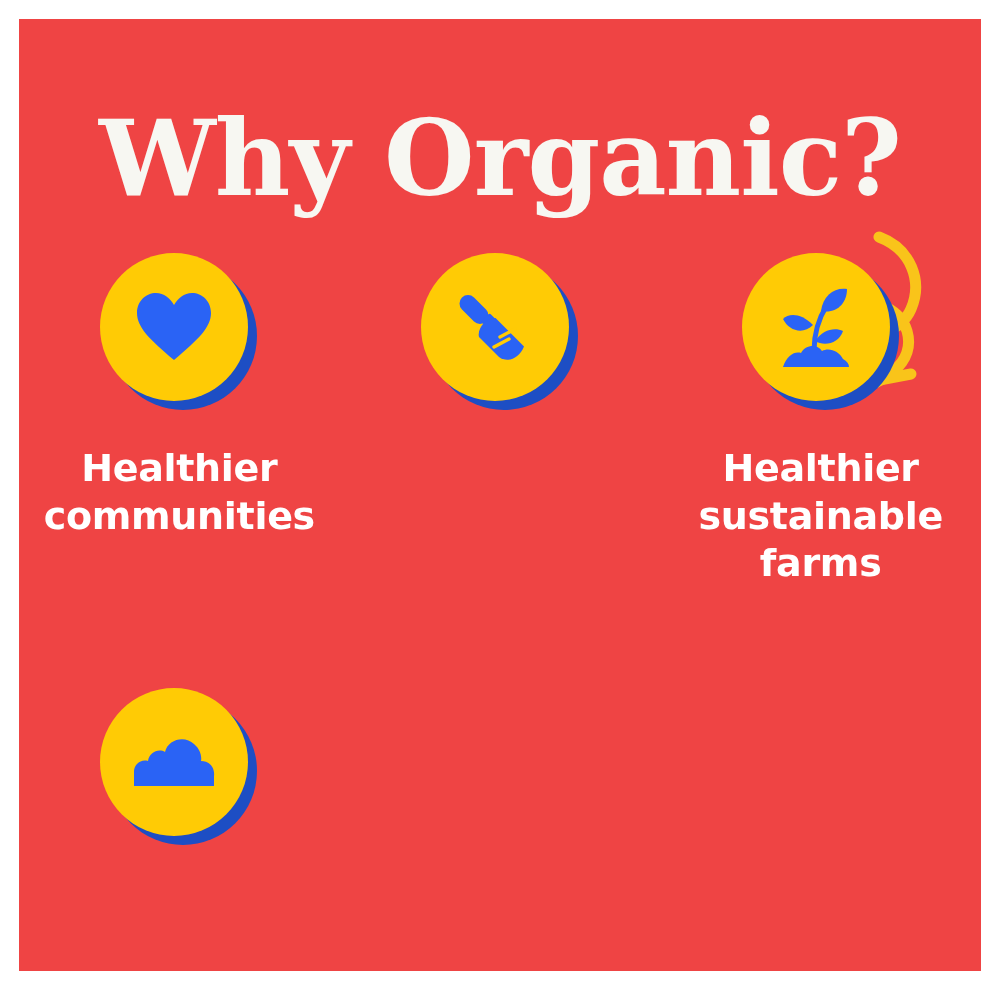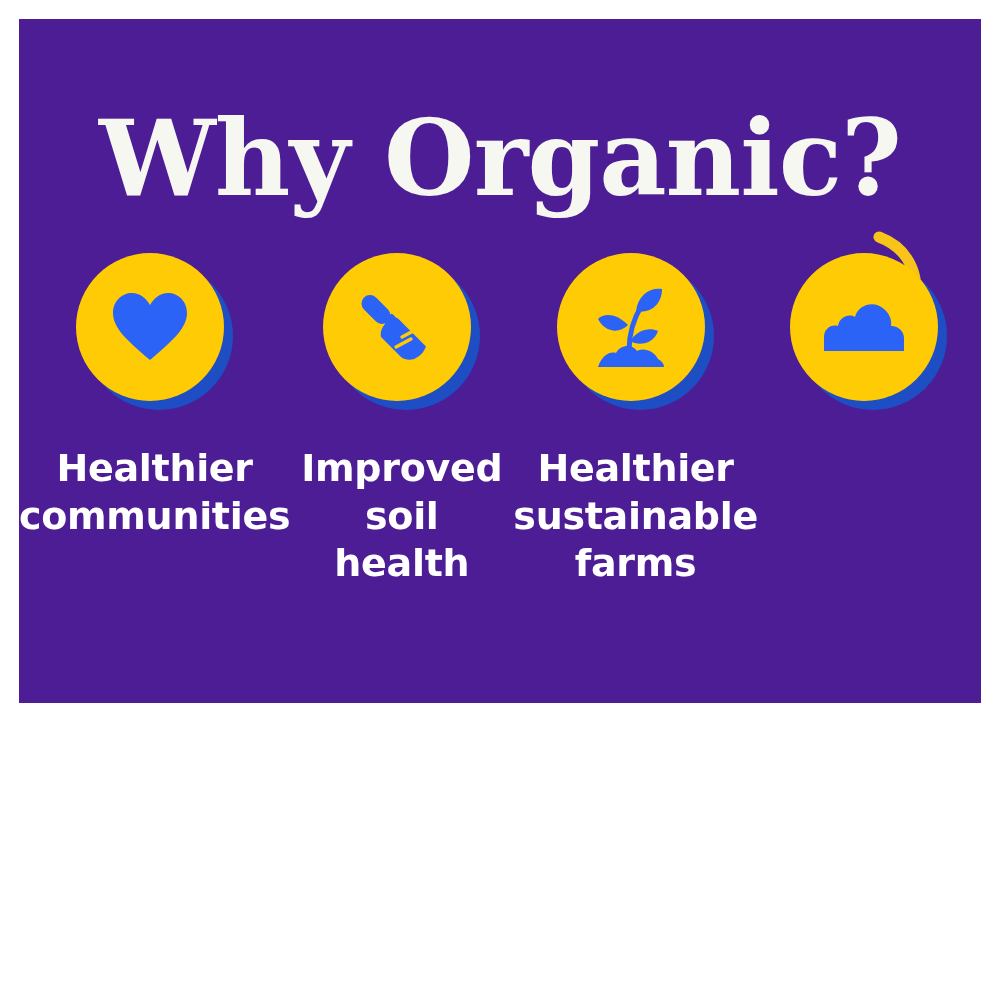--- a/index.html
+++ b/index.html
@@ -12,22 +12,22 @@
     height: 1000px;
     font-family: "Liberation Sans", sans-serif;
     overflow: hidden;
   }
 
   #poster {
     position: absolute;
     left: 19px;
     top: 19px;
     width: 962px;
-    height: 684px;
-    background: #4c1d95;
+    height: 952px;
+    background: #ef4444;
     overflow: hidden;
   }
 
   
   #title {
     position: absolute;
     left: 0;
     top: 88px;
     width: 962px;
     text-align: center;
@@ -50,21 +50,21 @@
     pointer-events: none;
   }
 
   
   #grid {
     position: absolute;
     left: 0;
     top: 234px;
     width: 962px;
     display: grid;
-    grid-template-columns: 1fr 1fr 1fr 1fr;
+    grid-template-columns: 1fr 1fr 1fr;
     grid-template-rows: auto auto;
     row-gap: 100px;
   }
 
   .cell {
     display: flex;
     flex-direction: column;
     align-items: center;
   }
 
@@ -158,22 +158,20 @@
                        L 24 50 C 22 42, 30 31, 40.5 31 Z"></path>
             </g>
 
             <g stroke="#ffcb05" stroke-width="3.4" stroke-linecap="round" fill="none">
               <line x1="45" y1="50" x2="60" y2="42"></line>
               <line x1="39" y1="60" x2="54" y2="52"></line>
             </g>
           </svg>
         </div>
       </div>
-      <div class="cell-label">Improved soil
-health</div>
     </div>
 
     <div class="cell">
       <div class="badge">
         <div class="shadow"></div>
         <div class="disc">
           <svg width="78" height="84" viewBox="0 0 78 84" aria-hidden="true">
             <g fill="#2a63f5">
 
               <path d="M37 66 C 37 52, 40 36, 50 20" stroke="#2a63f5" stroke-width="5" fill="none" stroke-linecap="round"></path>

